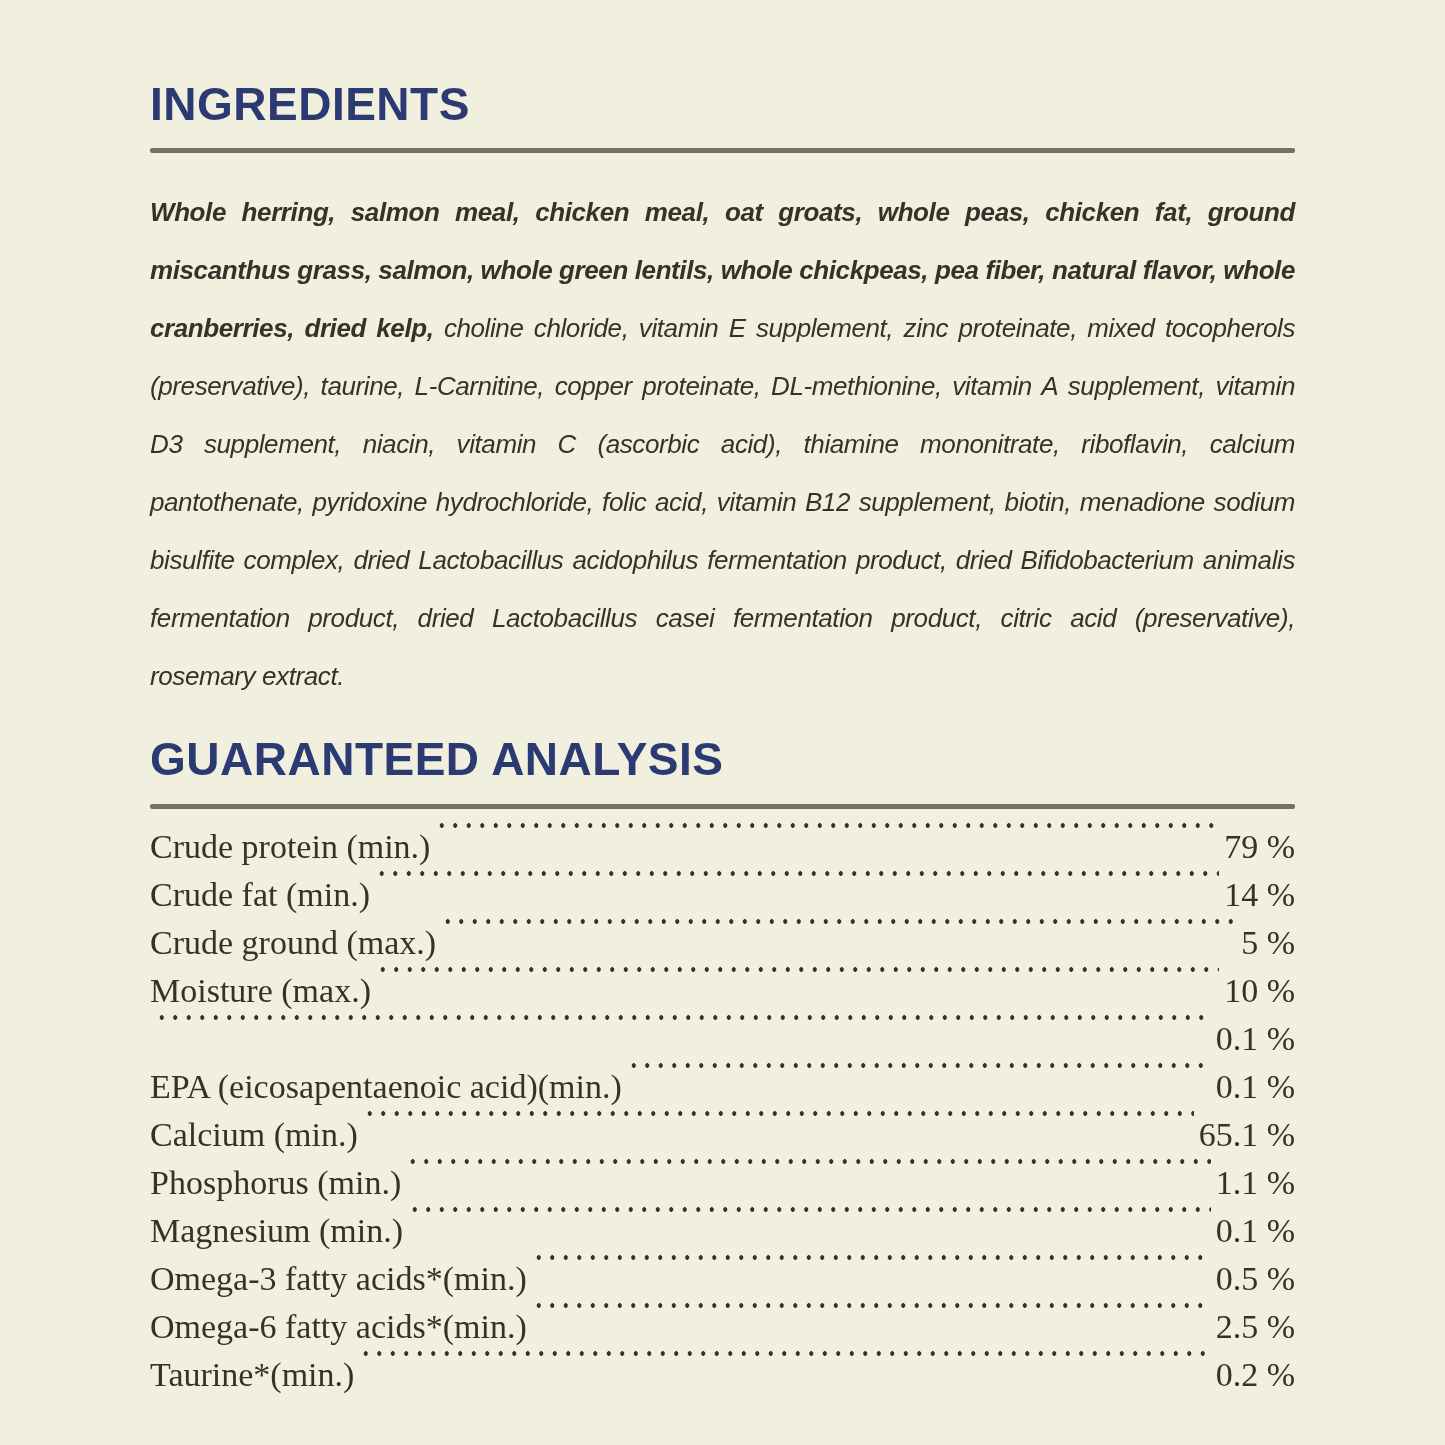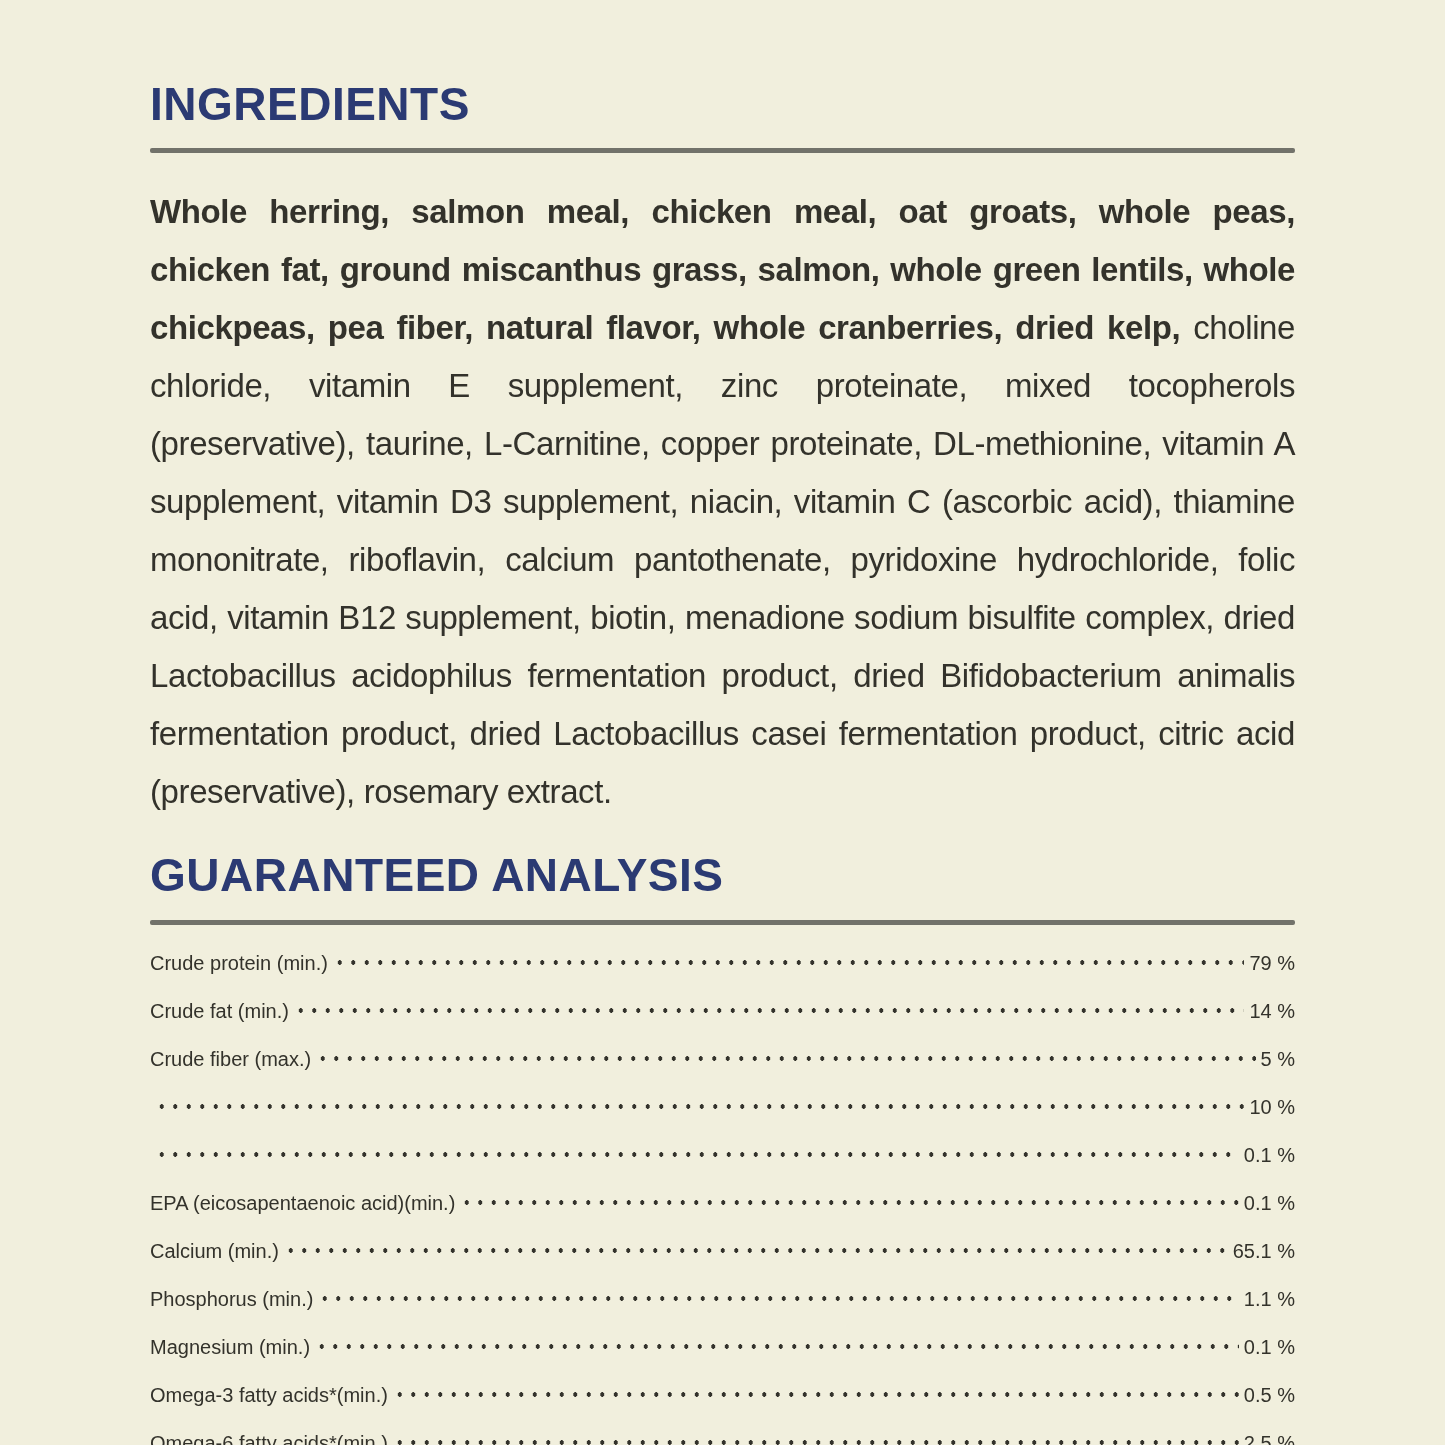--- a/index.html
+++ b/index.html
@@ -33,33 +33,35 @@
   }
   .rule {
     height: 5px;
     background: var(--rule);
     border-radius: 2px;
   }
   .rule.ing-rule { margin: 0 0 30px 0; }
   .rule.ga-rule  { margin: 0 0 14px 0; }
   p.ingredients-text {
     margin: 0 0 30px 0;
-    font-size: 33px;
+    font-size: 26px;
     line-height: 58px;
     letter-spacing: -0.4px;
     text-align: justify;
+    font-style: italic;
   }
   p.ingredients-text .lead-bold { font-weight: bold; }
   .ga-table { width: 100%; }
   .ga-row {
     display: flex;
-    align-items: center;
-    font-size: 20px;
+    align-items: flex-start;
+    font-size: 34px;
     line-height: 48px;
     width: 100%;
+    font-family: Liberation Serif, serif;
   }
   .ga-label { white-space: nowrap; flex: 0 0 auto; }
   .ga-value { white-space: nowrap; flex: 0 0 auto; text-align: right; }
   .ga-dots {
     flex: 1 1 auto;
     min-width: 18px;
     height: 5px;
     margin: 0 5px;
     background-image: radial-gradient(circle, var(--text) 2.1px, rgba(0,0,0,0) 2.4px);
     background-size: 13.5px 5px;
@@ -89,26 +91,27 @@
         <span class="ga-value">79 %</span>
       </div>
 
       <div class="ga-row">
         <span class="ga-label">Crude fat (min.)</span>
         <span class="ga-dots"></span>
         <span class="ga-value">14 %</span>
       </div>
 
       <div class="ga-row">
-        <span class="ga-label">Crude fiber (max.)</span>
+        <span class="ga-label">Crude ground (max.)</span>
         <span class="ga-dots"></span>
         <span class="ga-value">5 %</span>
       </div>
 
       <div class="ga-row">
+        <span class="ga-label">Moisture (max.)</span>
         <span class="ga-dots"></span>
         <span class="ga-value">10 %</span>
       </div>
 
       <div class="ga-row">
         <span class="ga-dots"></span>
         <span class="ga-value">0.1 %</span>
       </div>
 
       <div class="ga-row">

